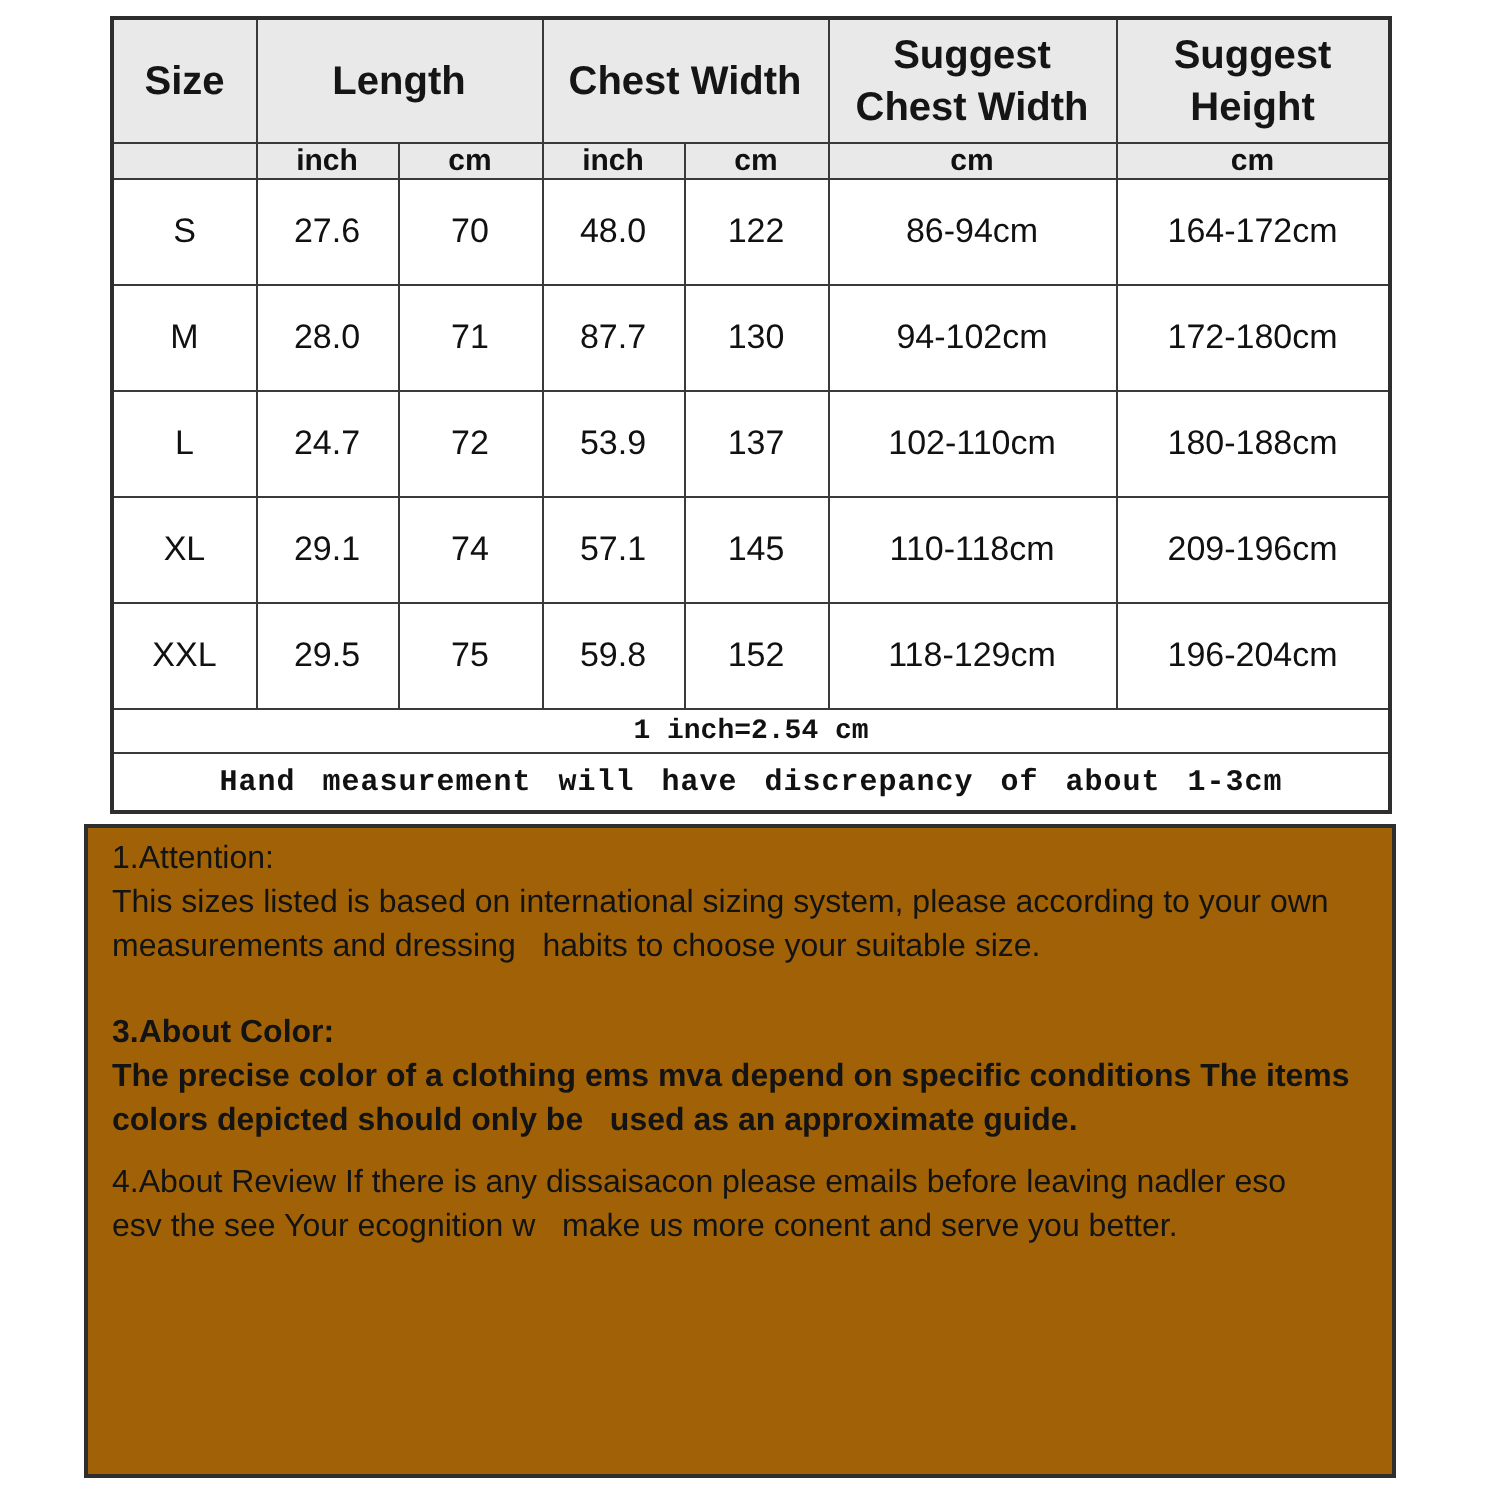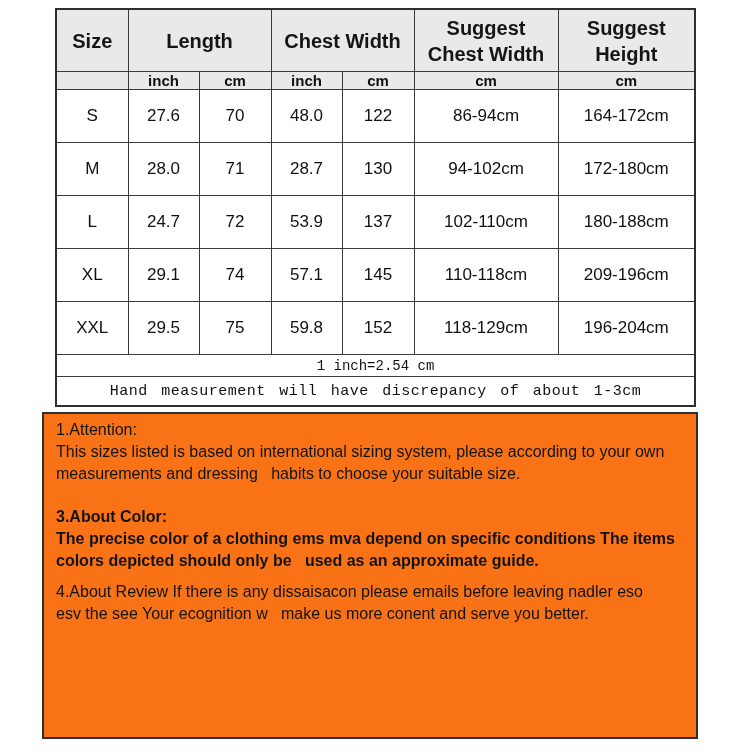--- a/index.html
+++ b/index.html
@@ -54,21 +54,21 @@
     line-height: 17px;
   }
   tr.data-row td {
     background: #ffffff;
     font-size: 17px;
     height: 52px;
   }
   tr.note-row td {
     background: #ffffff;
     font-family: "Liberation Mono", "DejaVu Sans Mono", monospace;
-    font-weight: normal;
+    font-weight: bold;
   }
   tr.note-row-inch td {
     height: 21px;
     font-size: 14px;
   }
   tr.note-row-hand td {
     height: 28px;
     font-size: 15px;
     word-spacing: 4px;
     letter-spacing: 0.5px;
@@ -78,21 +78,21 @@
   
   .notes-box {
     position: absolute;
     left: 42px;
     top: 412px;
     width: 656px;
     height: 327px;
     border: 2px solid #2e2e2e;
     box-sizing: border-box;
     padding: 5px 10px 0 12px;
-    background: #f97316;
+    background: #a16207;
   }
   .note-para {
     margin: 0;
     font-size: 16px;
     line-height: 22px;
     white-space: pre-wrap;
     color: #131313;
   }
   .note-para.p1 { margin-bottom: 21px; }
   .note-para.p2 { margin-bottom: 20px; }
@@ -138,21 +138,21 @@
         <td>70</td>
         <td>48.0</td>
         <td>122</td>
         <td>86-94cm</td>
         <td>164-172cm</td>
       </tr>
       <tr class="data-row">
         <td>M</td>
         <td>28.0</td>
         <td>71</td>
-        <td>28.7</td>
+        <td>87.7</td>
         <td>130</td>
         <td>94-102cm</td>
         <td>172-180cm</td>
       </tr>
       <tr class="data-row">
         <td>L</td>
         <td>24.7</td>
         <td>72</td>
         <td>53.9</td>
         <td>137</td>

